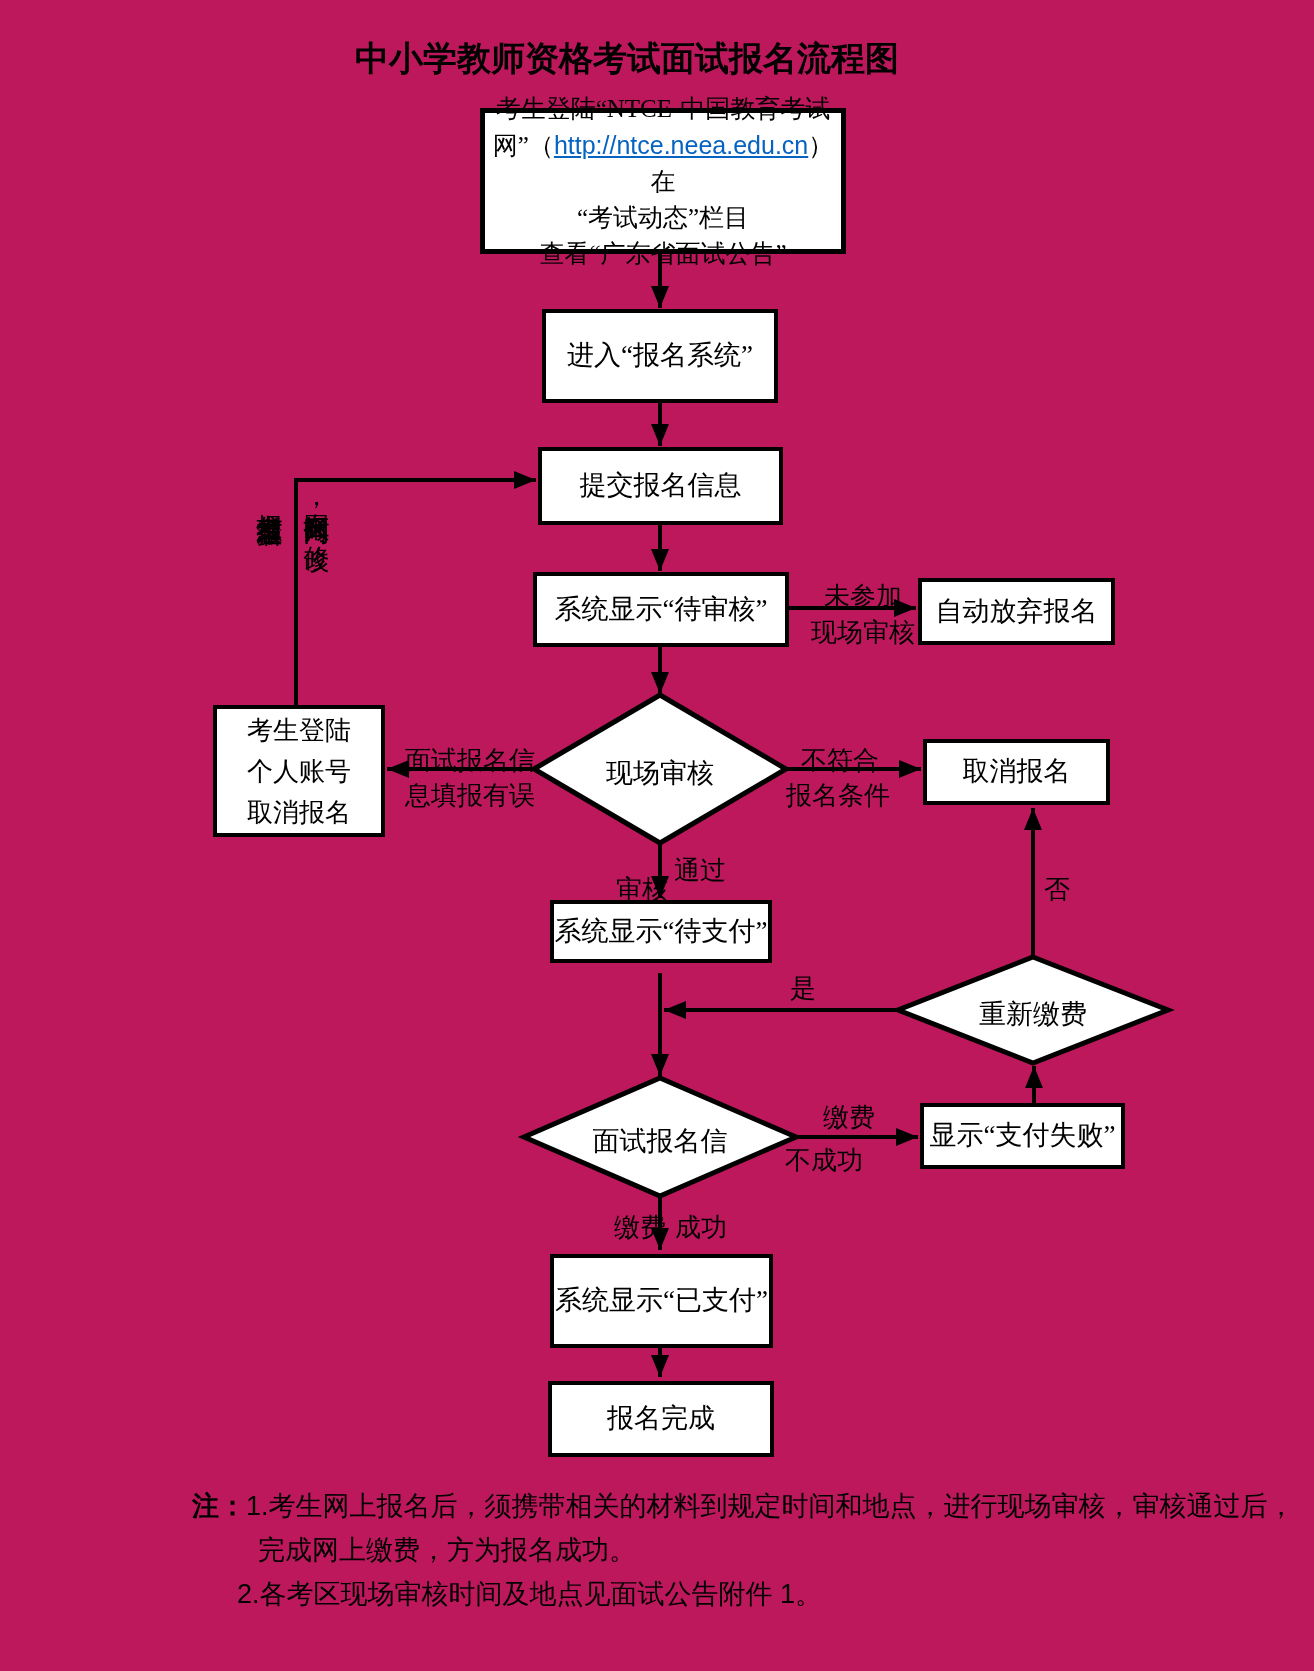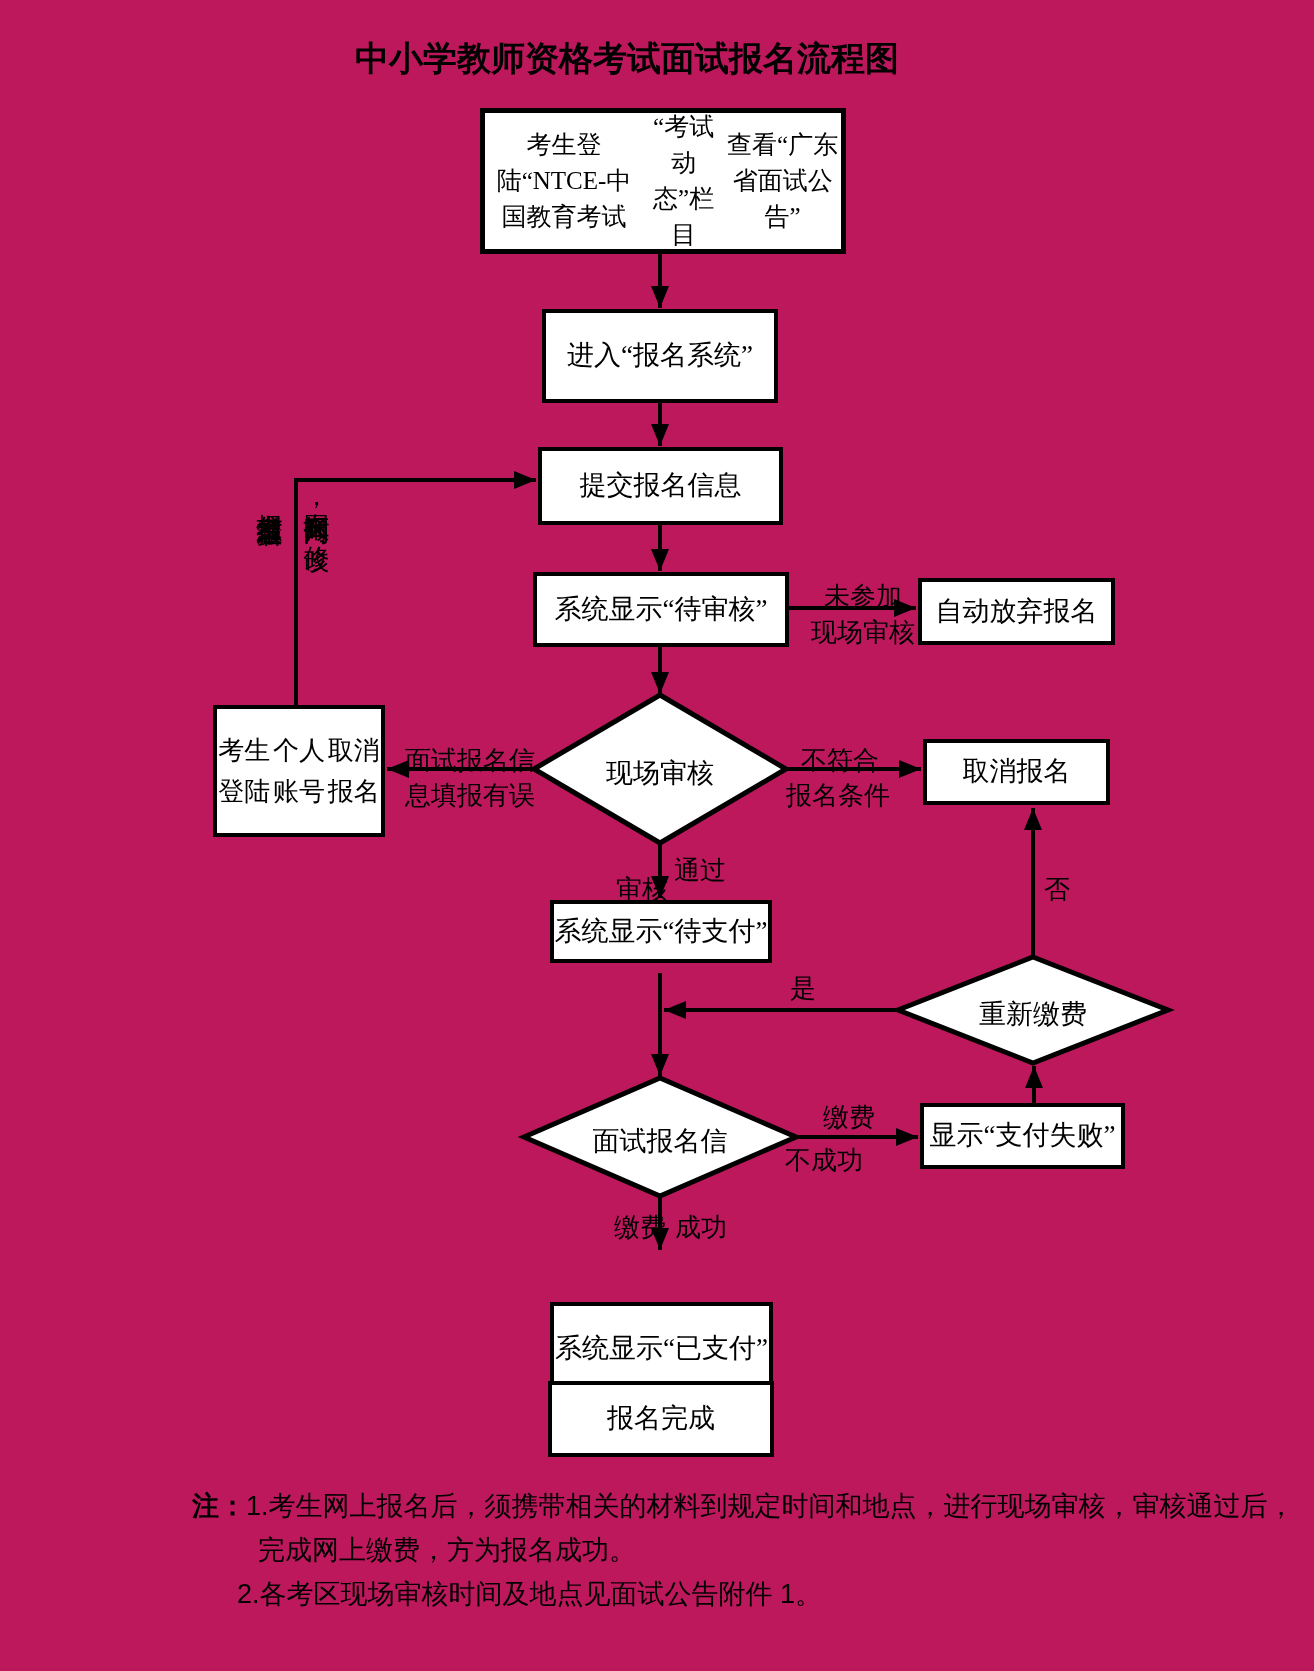--- a/index.html
+++ b/index.html
@@ -1,33 +1,33 @@
 <!DOCTYPE html>
 <html style="--link-color: #0563C1;"><head>
 <meta charset="utf-8">
 <style>
   html,body{margin:0;padding:0;background:#fff;}
   .page{position:relative;width:1314px;height:1671px;background:#be185d;
         font-family:"Liberation Serif",serif;color:#000;overflow:hidden;}
   .title{position:absolute;left:355px;top:36px;font-size:34px;font-weight:bold;
          letter-spacing:0;white-space:nowrap;}
   .box{position:absolute;background:#fff;border:4px solid #000;box-sizing:border-box;
-       display:flex;flex-direction:row;align-items:center;justify-content:center;
+       display:flex;flex-direction:column;align-items:center;justify-content:center;
        text-align:center;font-size:27px;line-height:1.45;}
   #start-box{left:480px;top:108px;width:366px;height:146px;border-width:5px;
              font-size:25px;line-height:36px;}
   #enter-system-box{left:542px;top:309px;width:236px;height:94px;}
   #submit-info-box{left:538px;top:447px;width:245px;height:78px;}
   #pending-review-box{left:533px;top:572px;width:256px;height:75px;}
   #auto-abandon-box{left:918px;top:578px;width:197px;height:67px;}
   #cancel-account-box{left:213px;top:705px;width:172px;height:132px;line-height:41px;font-size:26px;}
   #cancel-registration-box{left:923px;top:739px;width:187px;height:66px;}
   #pending-payment-box{left:550px;top:900px;width:222px;height:63px;}
   #payment-failed-box{left:920px;top:1103px;width:205px;height:66px;}
-  #paid-box{left:550px;top:1254px;width:223px;height:94px;margin-top:48px;}
+  #paid-box{left:550px;top:1254px;width:223px;height:94px;}
   #complete-box{left:548px;top:1381px;width:226px;height:76px;}
   .lbl{position:absolute;font-size:26px;white-space:nowrap;transform:translateX(-50%);}
   .dlabel{position:absolute;font-size:27px;white-space:nowrap;transform:translateX(-50%);}
   .vtext{position:absolute;writing-mode:vertical-rl;text-orientation:mixed;
          font-size:26px;letter-spacing:1px;line-height:1;white-space:nowrap;}
   svg.wires{position:absolute;left:0;top:0;pointer-events:none;}
   .wire{stroke:#000;stroke-width:4;fill:none;}
   .shape{stroke:#000;stroke-width:5;fill:#fff;}
   .link{color:var(--link-color,#0563C1);text-decoration:underline;
         font-family:"Liberation Sans",sans-serif;cursor:pointer;}
@@ -63,20 +63,21 @@
     <line class="wire" x1="660" y1="1196" x2="660" y2="1250" marker-end="url(#arw)"></line>
     <line class="wire" x1="660" y1="1332" x2="660" y2="1377" marker-end="url(#arw)"></line>
     <polyline class="wire" points="296,705 296,480 536,480" marker-end="url(#arw)"></polyline>
     <polygon class="shape" points="660,695 786,769 660,843 534,769"></polygon>
     <polygon class="shape" points="1033,957 1168,1010 1033,1063 898,1010"></polygon>
     <polygon class="shape" points="660,1078 796,1137 660,1196 524,1137"></polygon>
   </svg>
 
   <div class="box" id="start-box">
     <div>考生登陆“NTCE-中国教育考试</div>
+    <div><span>网”（</span><a class="link">http://ntce.neea.edu.cn</a><span>）在</span></div>
     <div>“考试动态”栏目</div>
     <div>查看“广东省面试公告”</div>
   </div>
 
   <div class="box" id="enter-system-box">进入“报名系统”</div>
   <div class="box" id="submit-info-box">提交报名信息</div>
   <div class="box" id="pending-review-box">系统显示“待审核”</div>
   <div class="box" id="auto-abandon-box">自动放弃报名</div>
 
   <div class="box" id="cancel-account-box">

